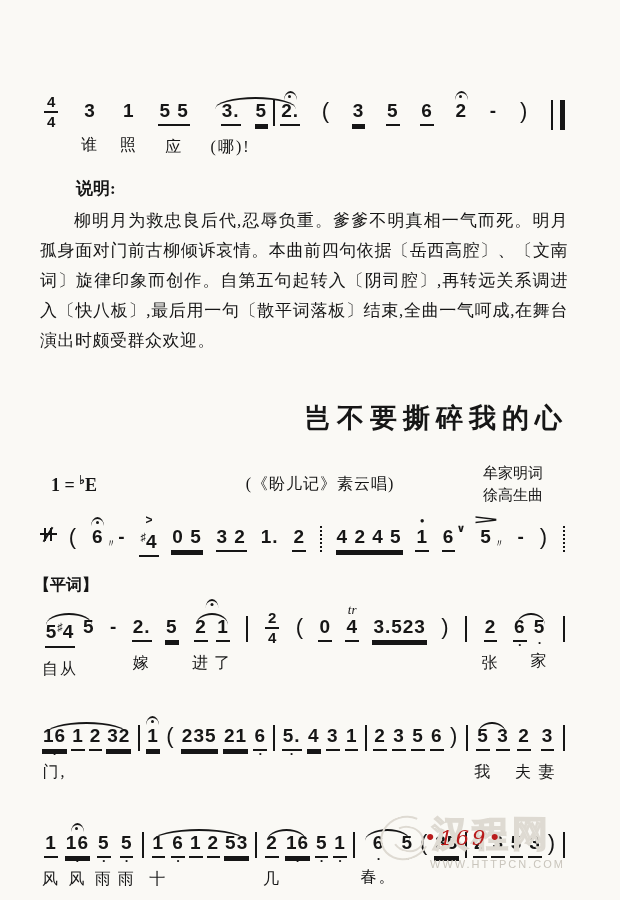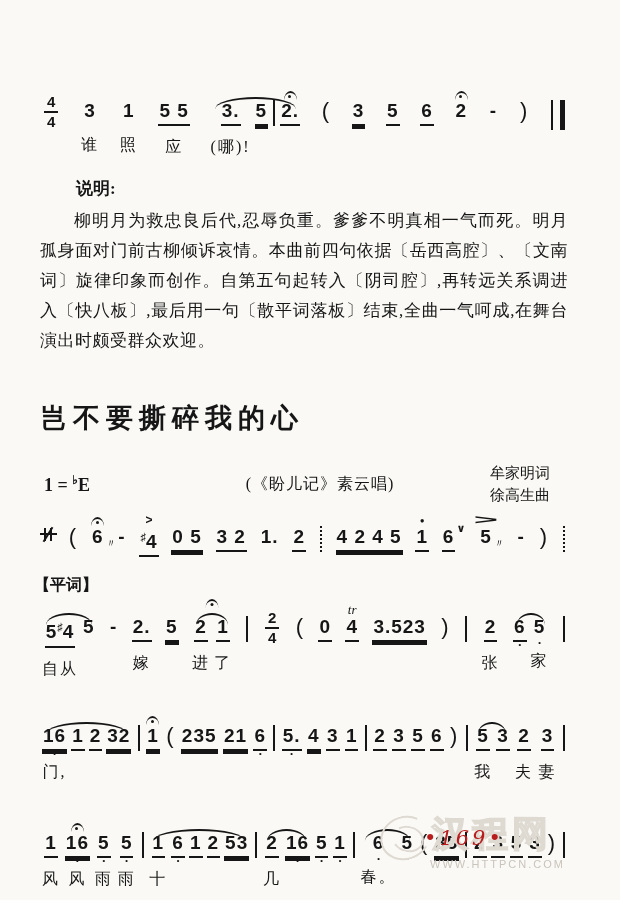--- a/index.html
+++ b/index.html
@@ -49,22 +49,22 @@
   .freemark{width:17px;height:15px;margin-top:17px;position:relative;
     background:
       linear-gradient(#161616,#161616) 4px 1px/2px 13px no-repeat,
       linear-gradient(#161616,#161616) 10px 1px/2px 13px no-repeat,
       linear-gradient(#161616,#161616) 0 6px/17px 2px no-repeat;}
   .freemark::after{content:'';position:absolute;left:7px;top:-1px;width:2px;height:17px;
       background:#161616;transform:rotate(32deg);}
   
   .note-label{margin:16px 0 0 36px;font-weight:bold;font-size:17px;}
   .note-text{margin:6px 0 0;font-size:17px;line-height:30px;text-align:justify;text-indent:2em;letter-spacing:0.5px;}
-  h1.title{margin:44px 0 0;text-align:left;font-size:27px;letter-spacing:6px;font-weight:bold;}
-  .meta-row{display:flex;justify-content:space-between;align-items:center;margin:26px 4px 2px;}
+  h1.title{margin:44px 0 0;text-align:right;font-size:27px;letter-spacing:6px;font-weight:bold;}
+  .meta-row{display:flex;justify-content:space-between;align-items:center;margin:26px 11px 2px;}
   .key{font-family:"Liberation Serif",serif;font-weight:bold;font-size:18px;width:120px;}
   .key sup{font-size:12px;}
   .subtitle{font-size:16px;font-weight:normal;letter-spacing:1px;text-align:center;flex:1;}
   .credits{font-size:15px;line-height:22px;text-align:center;width:88px;}
   .section-label{font-weight:bold;font-size:16px;margin:10px 0 2px -6px;}
   .sp1{margin-top:4px;} .sp2{margin-top:26px;} .sp3{margin-top:30px;}
   
   .footer{position:absolute;right:14px;bottom:18px;width:210px;height:70px;}
   .wm-logo{position:absolute;left:-16px;top:2px;width:58px;height:48px;}
   .wm-logo i{position:absolute;border:2px solid #dedad2;border-radius:50%;display:block;}

